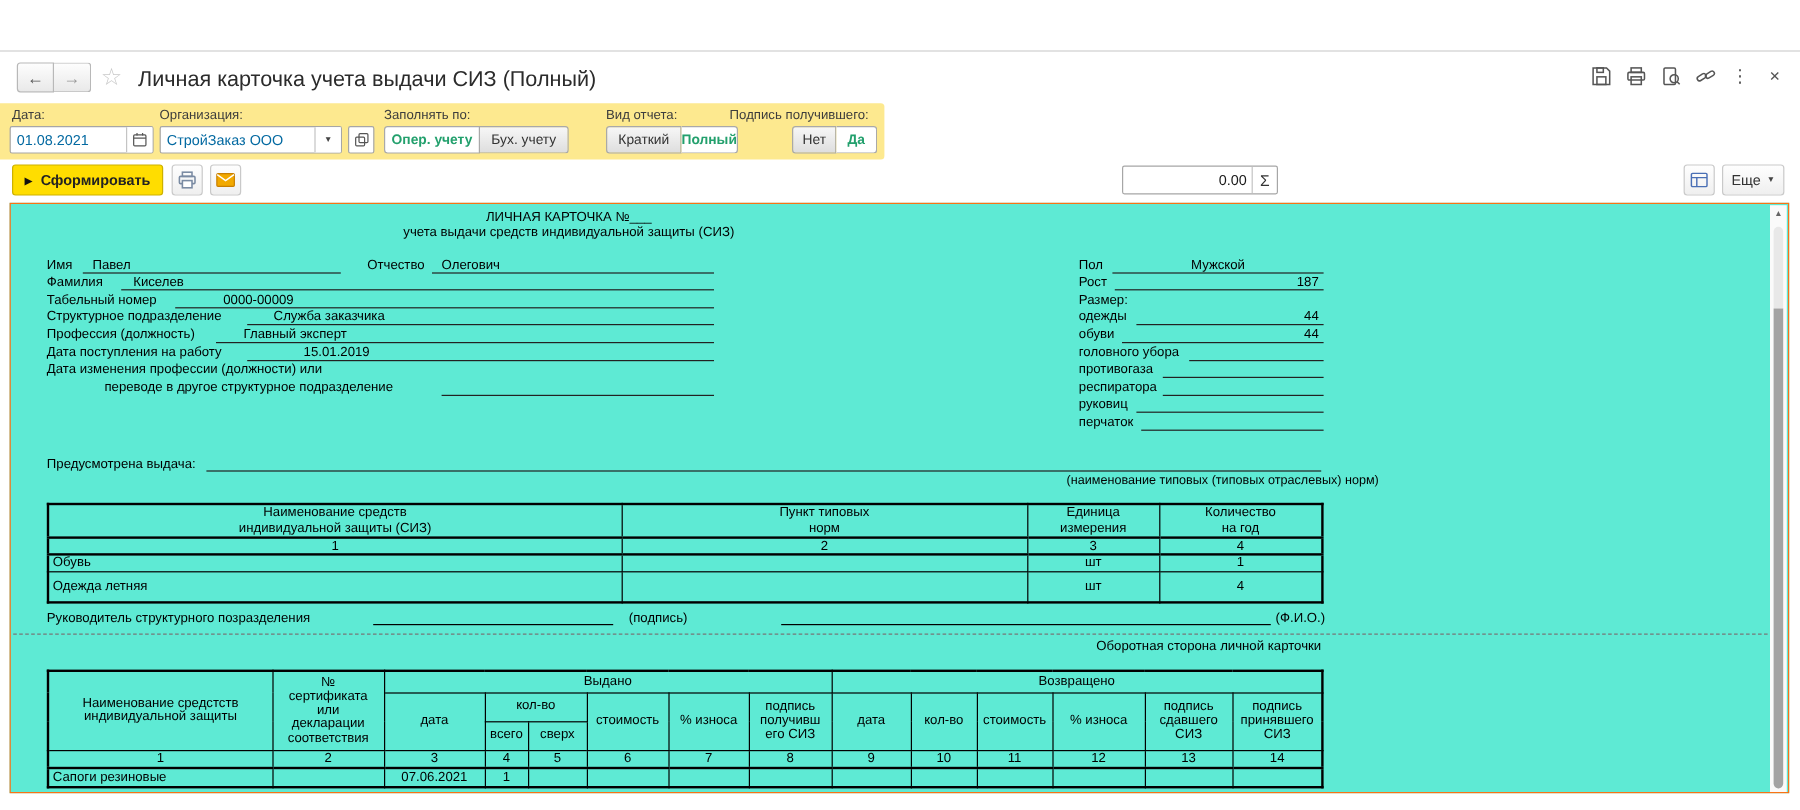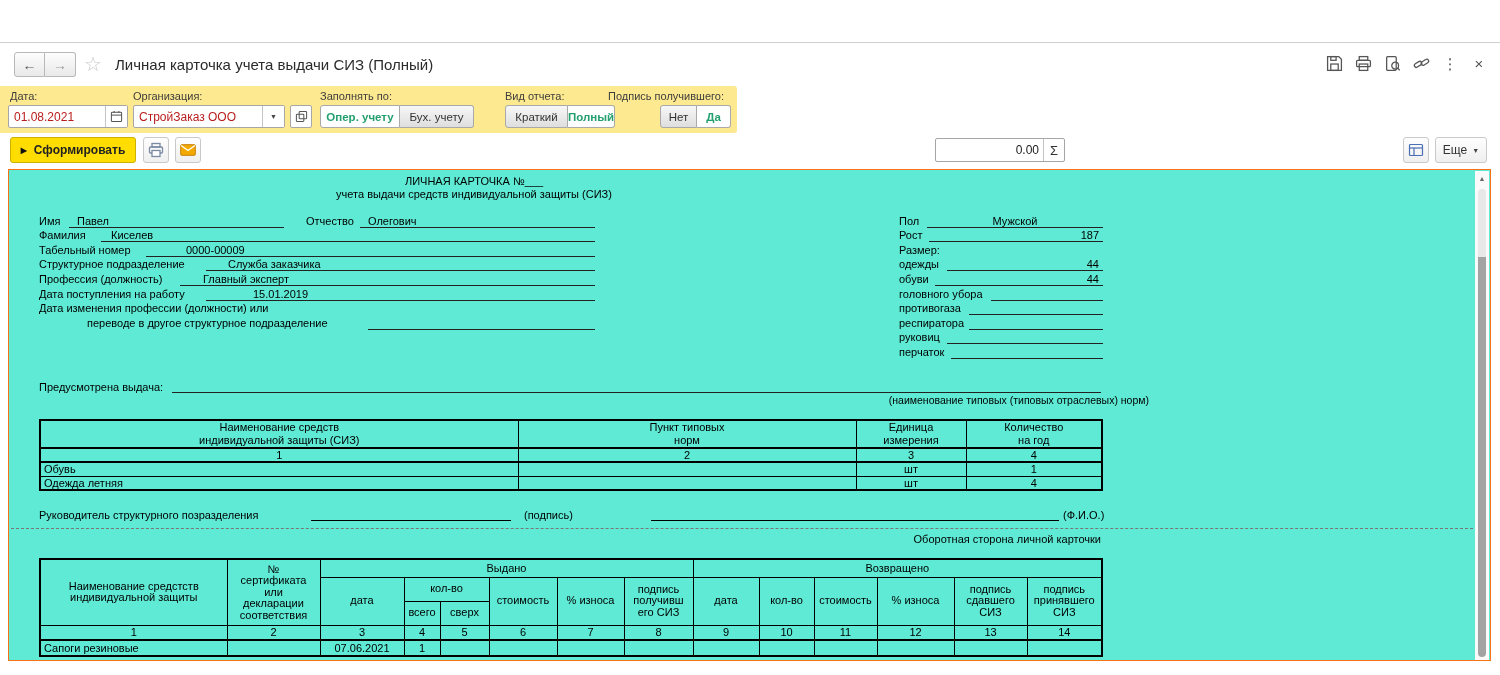--- a/index.html
+++ b/index.html
@@ -9,31 +9,31 @@
   
   .topstrip { position:absolute; left:0; top:0; width:1500px; height:43px; background:#fff; border-bottom:1px solid #cfcfcf; }
 
   
   .titlebar { position:absolute; left:0; top:44px; width:1500px; height:41px; background:#fff; }
   .navgroup { position:absolute; left:14px; top:8px; display:flex; }
   .navbtn { width:31px; height:25px; border:1px solid #b8b8b8; background:linear-gradient(#fdfdfd,#e9e9e9); color:#555; font-size:14px; display:flex; align-items:center; justify-content:center; cursor:default; }
   .navbtn.back { border-radius:3px 0 0 3px; }
   .navbtn.fwd { border-radius:0 3px 3px 0; border-left:none; color:#999; }
   .star { position:absolute; left:84px; top:8px; font-size:20px; color:#c9c9c9; }
-  .apptitle { position:absolute; left:115px; top:12px; font-size:15px; color:#2b2b2b; }
+  .apptitle { position:absolute; left:115px; top:12px; font-size:18px; color:#2b2b2b; }
   .winicons { position:absolute; right:12px; top:10px; display:flex; align-items:center; gap:11px; }
   .winicons .ic { width:18px; height:18px; display:flex; align-items:center; justify-content:center; color:#555; }
   .winicons .glyph { font-size:15px; color:#555; line-height:1; }
 
   
   .filterpanel { position:absolute; left:0; top:86px; width:737px; height:47px; background:#fde98f; border-radius:0 3px 3px 0; }
   .flabel { position:absolute; top:4px; font-size:11px; color:#3d3d3d; }
   .fctrl { position:absolute; top:19px; height:23px; }
   .inputbox { display:flex; height:23px; background:#fff; border:1px solid #a6a6a6; border-radius:2px; align-items:stretch; }
-  .inputbox .val { flex:1; font-size:12px; color:#b91c1c; padding:4px 4px 0 5px; white-space:nowrap; overflow:hidden; }
+  .inputbox .val { flex:1; font-size:12px; color:#0369a1; padding:4px 4px 0 5px; white-space:nowrap; overflow:hidden; }
   .inputbox .seg { width:22px; border-left:1px solid #c4c4c4; display:flex; align-items:center; justify-content:center; background:#fff; }
   .inputbox .seg.arrow { font-size:7px; color:#444; }
   .sqbtn { width:22px; height:23px; background:#fff; border:1px solid #a6a6a6; border-radius:2px; display:flex; align-items:center; justify-content:center; }
   .toggle { display:flex; height:23px; }
   .tbtn { height:23px; padding:0 9px; font-size:11.5px; display:flex; align-items:center; justify-content:center; border:1px solid #a9a9a9; background:linear-gradient(#f7f7f7,#dedede); color:#333; white-space:nowrap; }
   .tbtn.first { border-radius:3px 0 0 3px; }
   .tbtn.last { border-radius:0 3px 3px 0; border-left:none; }
   .tbtn.sel { background:#fff; color:#23a06d; font-weight:bold; }
 
   
@@ -339,21 +339,21 @@
           <td class="tc thickb">2</td>
           <td class="tc thickb">3</td>
           <td class="tc thickb">4</td>
         </tr>
         <tr style="height:14px;">
           <td>Обувь</td>
           <td></td>
           <td class="tc">шт</td>
           <td class="tc">1</td>
         </tr>
-        <tr style="height:14px;">
+        <tr style="height:26px;">
           <td>Одежда летняя</td>
           <td></td>
           <td class="tc">шт</td>
           <td class="tc">4</td>
         </tr>
       </tbody>
         </table>
     </div>
 
     <div class="abs sigrow">

